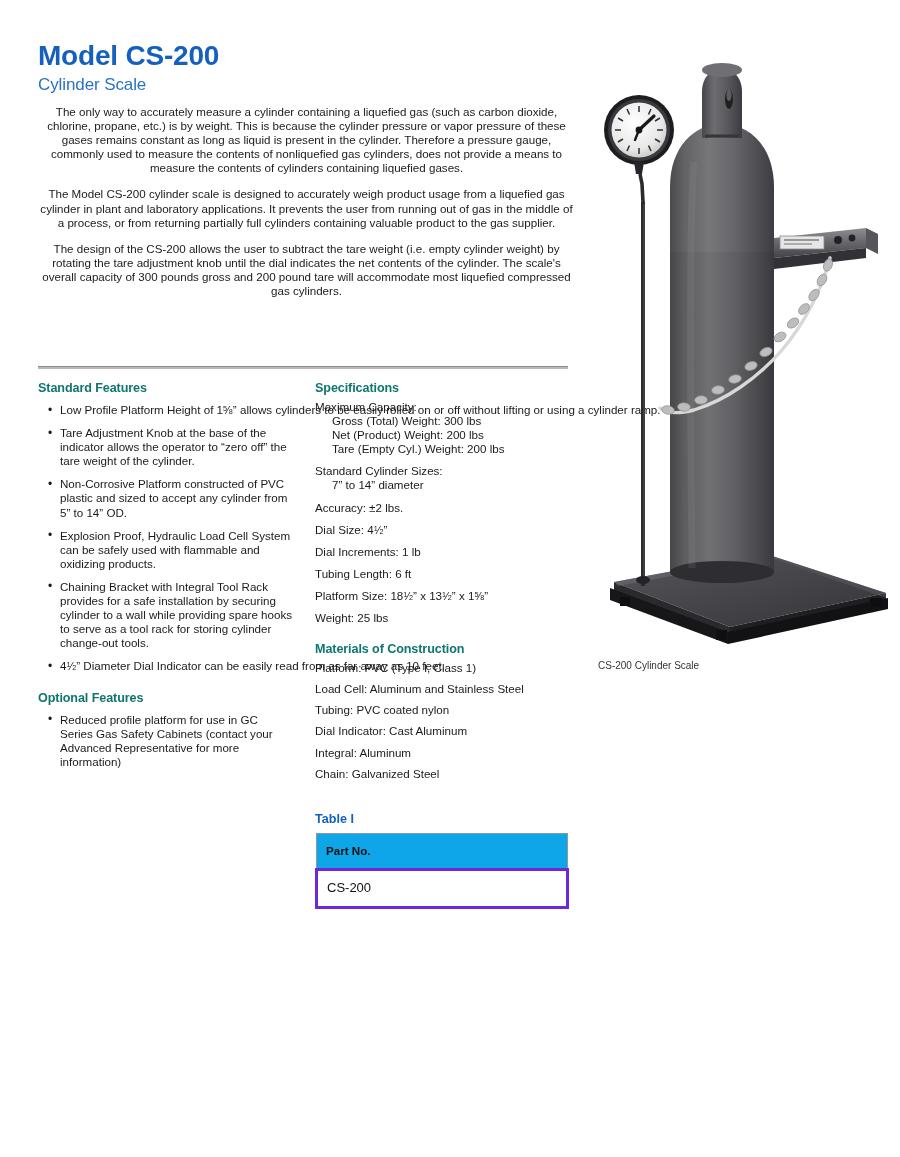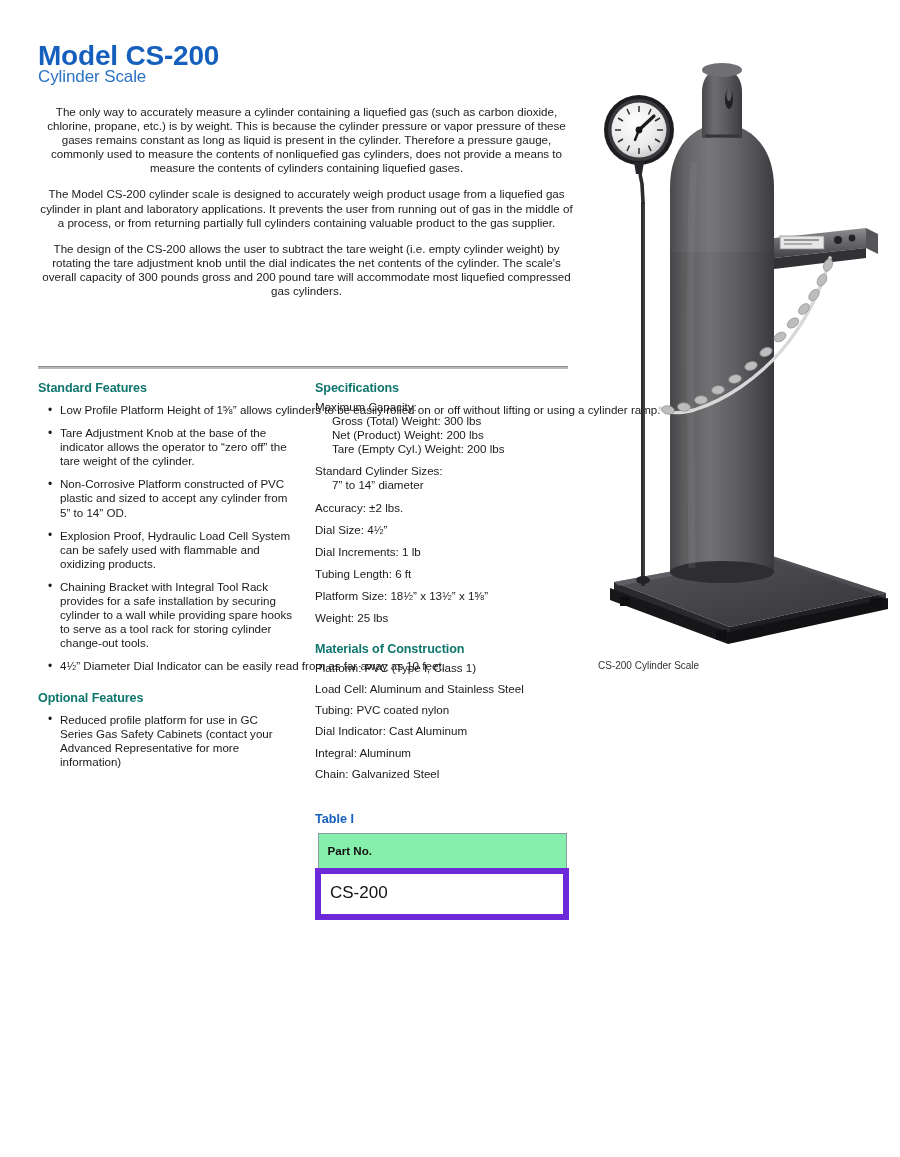--- a/index.html
+++ b/index.html
@@ -13,21 +13,21 @@
   }
   .page{position:relative;width:900px;height:1157px;}
 
   
   .title{
     position:absolute;left:38px;top:41px;
     font-size:28px;font-weight:bold;color:#1560bd;
     letter-spacing:-0.2px;line-height:1.05;
   }
   .subtitle{
-    position:absolute;left:38px;top:67px;
+    position:absolute;left:38px;top:75px;
     font-size:17px;font-weight:normal;color:#2a72c4;
     letter-spacing:-0.1px;
   }
 
   
   .intro{position:absolute;left:38px;top:105px;width:537px;}
   .intro p{
     margin:0 0 12px 0;
     font-size:11.6px;line-height:14.1px;
     color:#1a1a1a;text-align:center;
@@ -80,32 +80,32 @@
   .tbl-wrap{position:absolute;left:315px;top:812px;width:256px;}
   .tbl-title{
     font-size:12.6px;font-weight:bold;color:#1560bd;
     margin:0 0 7px 0;
   }
   table.parts{
     border-collapse:collapse;width:254px;
     table-layout:fixed;
   }
   table.parts th{
-    background:#86efac;
+    background:#0ea5e9;
     border:1px solid #8d9aa6;
     text-align:left;
     font-size:11.6px;font-weight:bold;
     padding:10px 9px 11px 9px;
     color:#111;
   }
   table.parts td{
     background:#ffffff;
-    border:6px solid #6d28d9;
+    border:3px solid #6d28d9;
     text-align:left;
-    font-size:17px;font-weight:normal;
+    font-size:13px;font-weight:normal;
     padding:9px 9px 11px 9px;
     color:#111;
   }
 
   
   .photo{
     position:absolute;left:598px;top:52px;width:292px;height:600px;
   }
   .photo svg{display:block;}
   .photo-caption{

